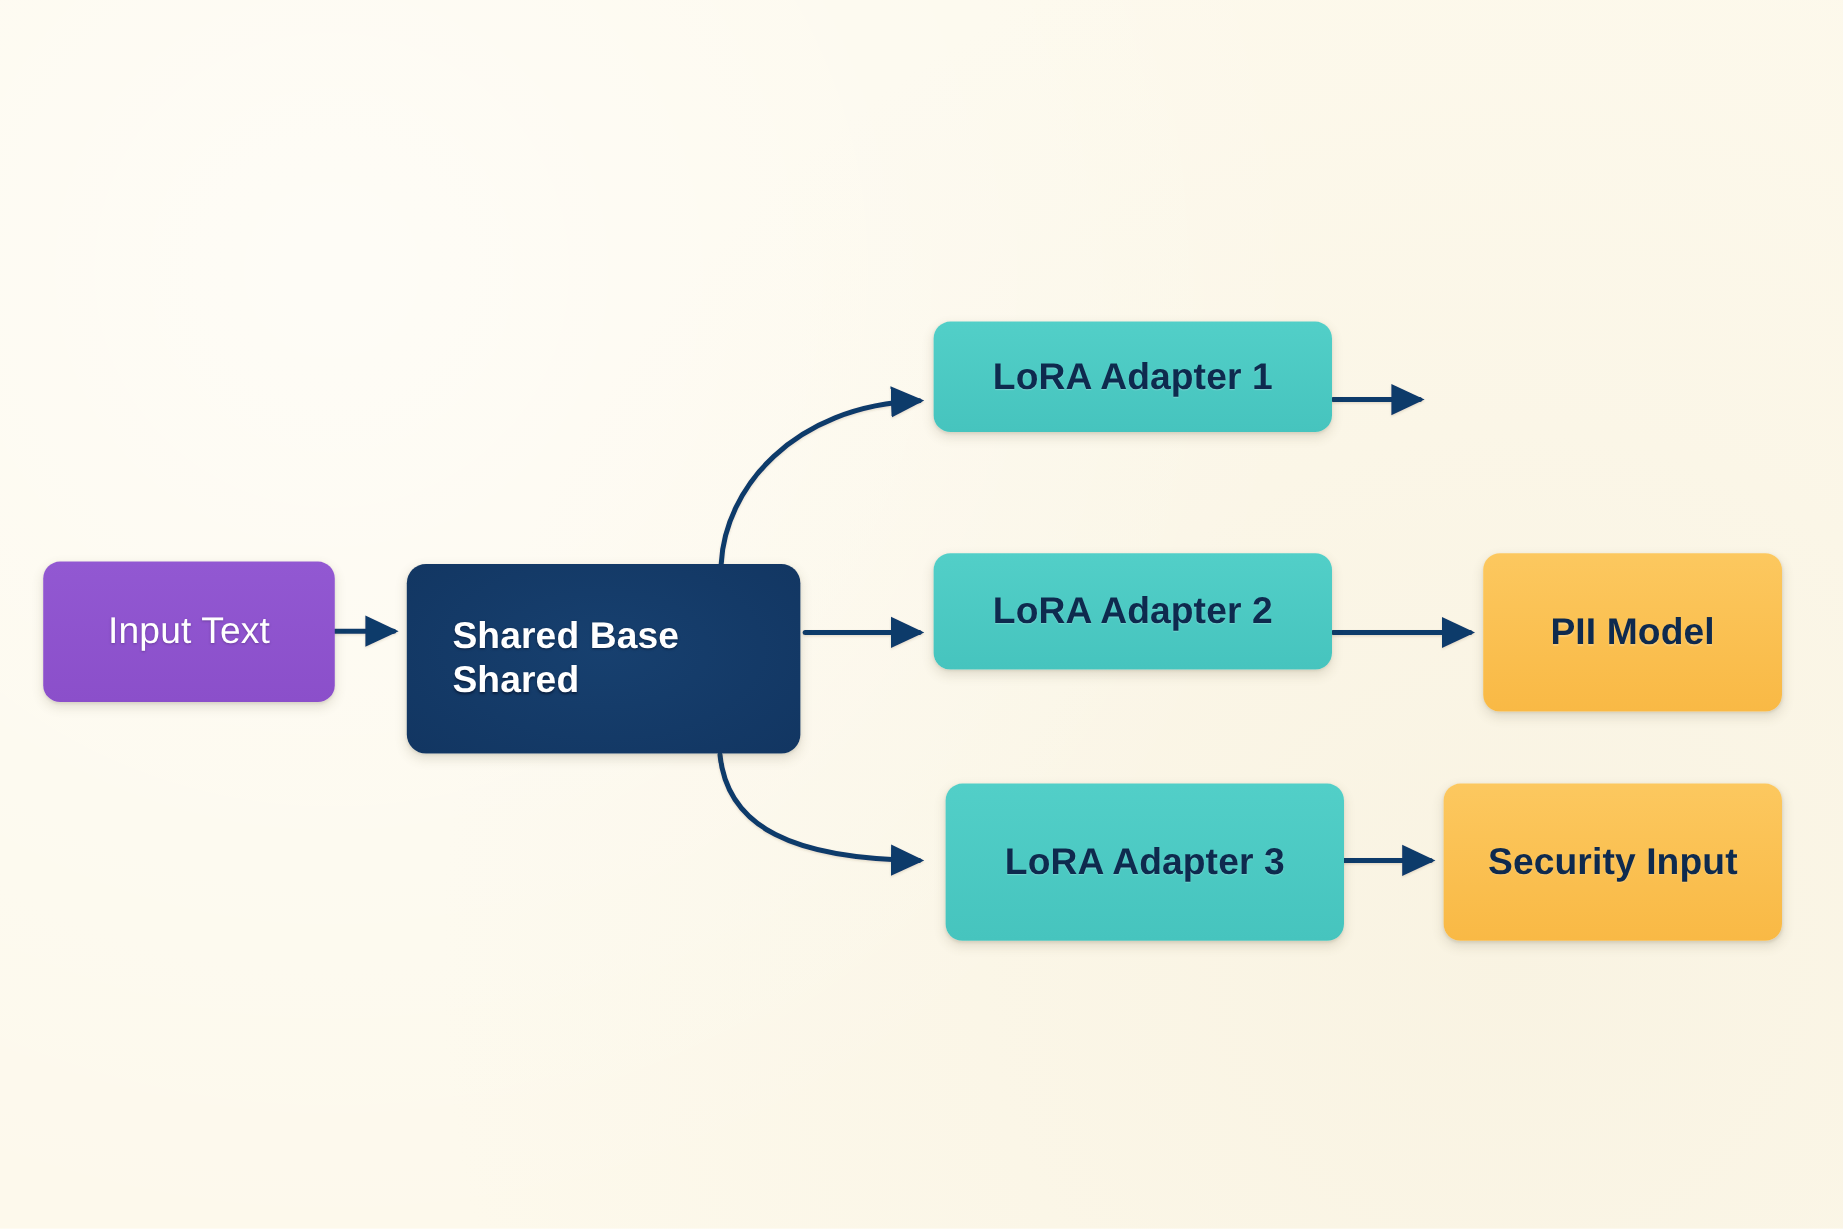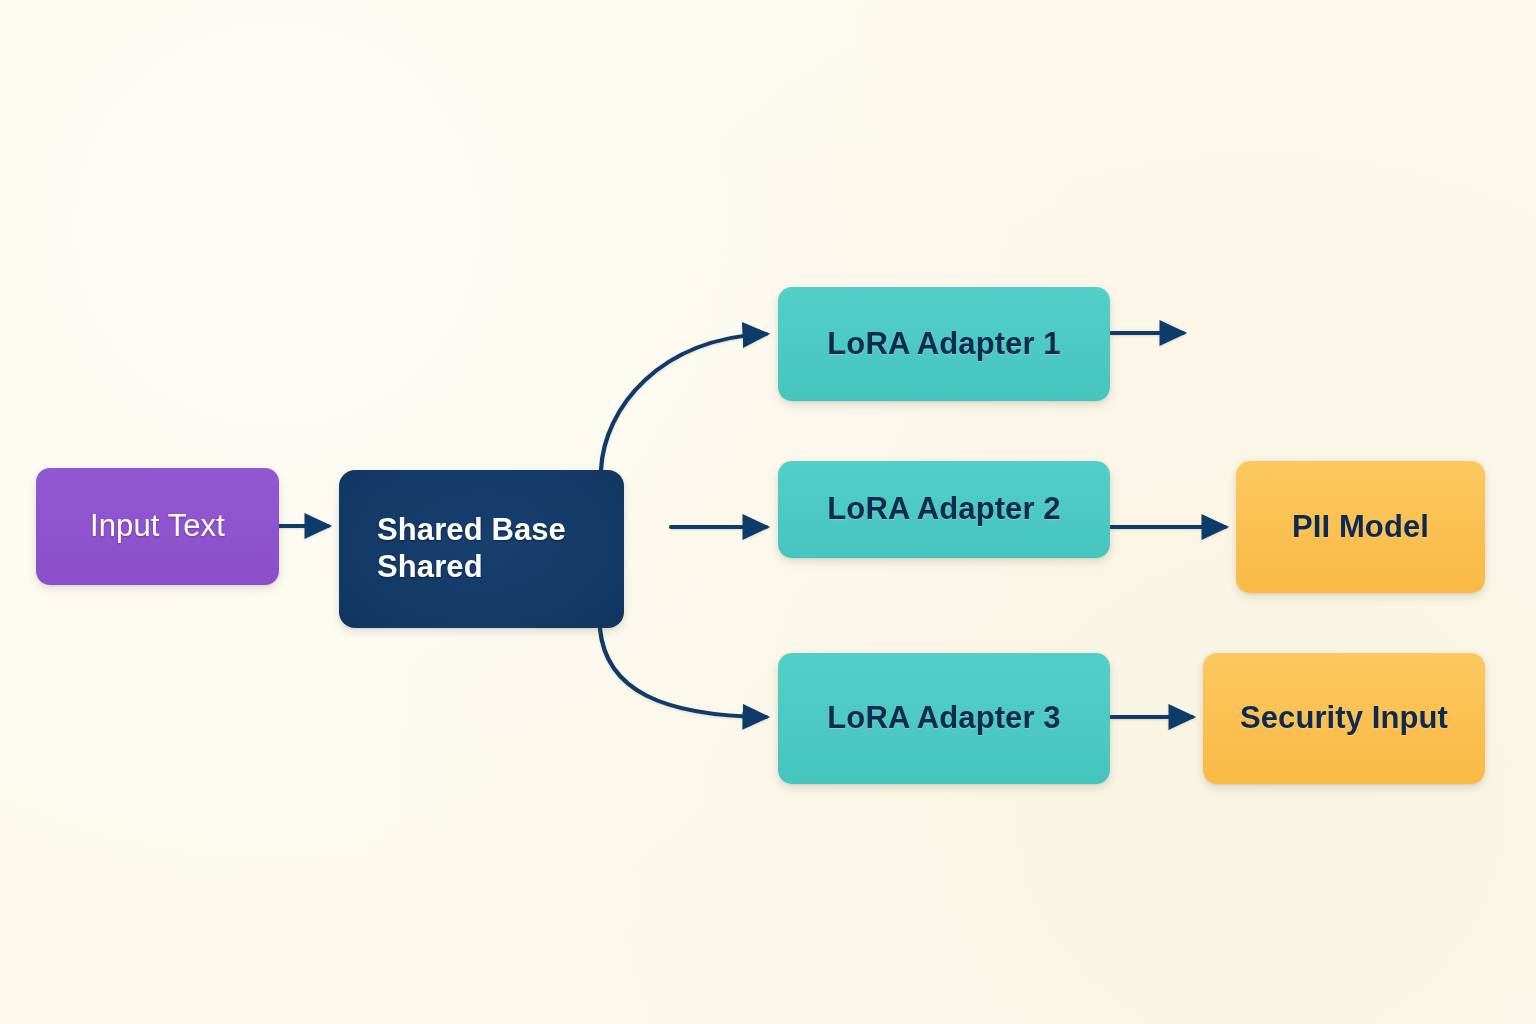--- a/index.html
+++ b/index.html
@@ -63,21 +63,21 @@
     color: #FFFFFF;
     font-size: 31px;
     font-weight: 400;
     text-align: center;
     text-shadow: 0 1px 2px rgba(40,20,70,0.35);
   }
   
   .node-base {
     left: 339px;
     top: 470px;
-    width: 285px;
+    width: 328px;
     height: 158px;
     background: radial-gradient(120% 140% at 50% 45%, #17406F 0%, #123662 55%, #0C2241 100%);
     padding: 0 38px;
     border-radius: 16px;
   }
   .node-base .label {
     color: #FFFFFF;
     font-size: 31px;
     font-weight: 600;
     text-align: left;
@@ -90,23 +90,23 @@
     background: linear-gradient(180deg, #52CFC8 0%, #46C4BE 100%);
     justify-content: center;
   }
   .node-adapter .label {
     color: #0E2A4E;
     font-size: 31px;
     font-weight: 600;
     text-align: center;
     text-shadow: 0 1px 1px rgba(255,255,255,0.25);
   }
-  .adapter-1 { top: 268px; height: 114px; margin-top: 19px; }
+  .adapter-1 { top: 268px; height: 92px; }
   .adapter-2 { top: 461px; height: 97px; }
-  .adapter-3 { top: 653px; height: 131px; }
+  .adapter-3 { top: 653px; height: 131px; margin-left: 10px; }
 
   
   .node-result {
     background: linear-gradient(180deg, #FCC85F 0%, #F9B945 100%);
     justify-content: center;
   }
   .node-result .label {
     color: #0E2A4E;
     font-size: 31px;
     font-weight: 600;

